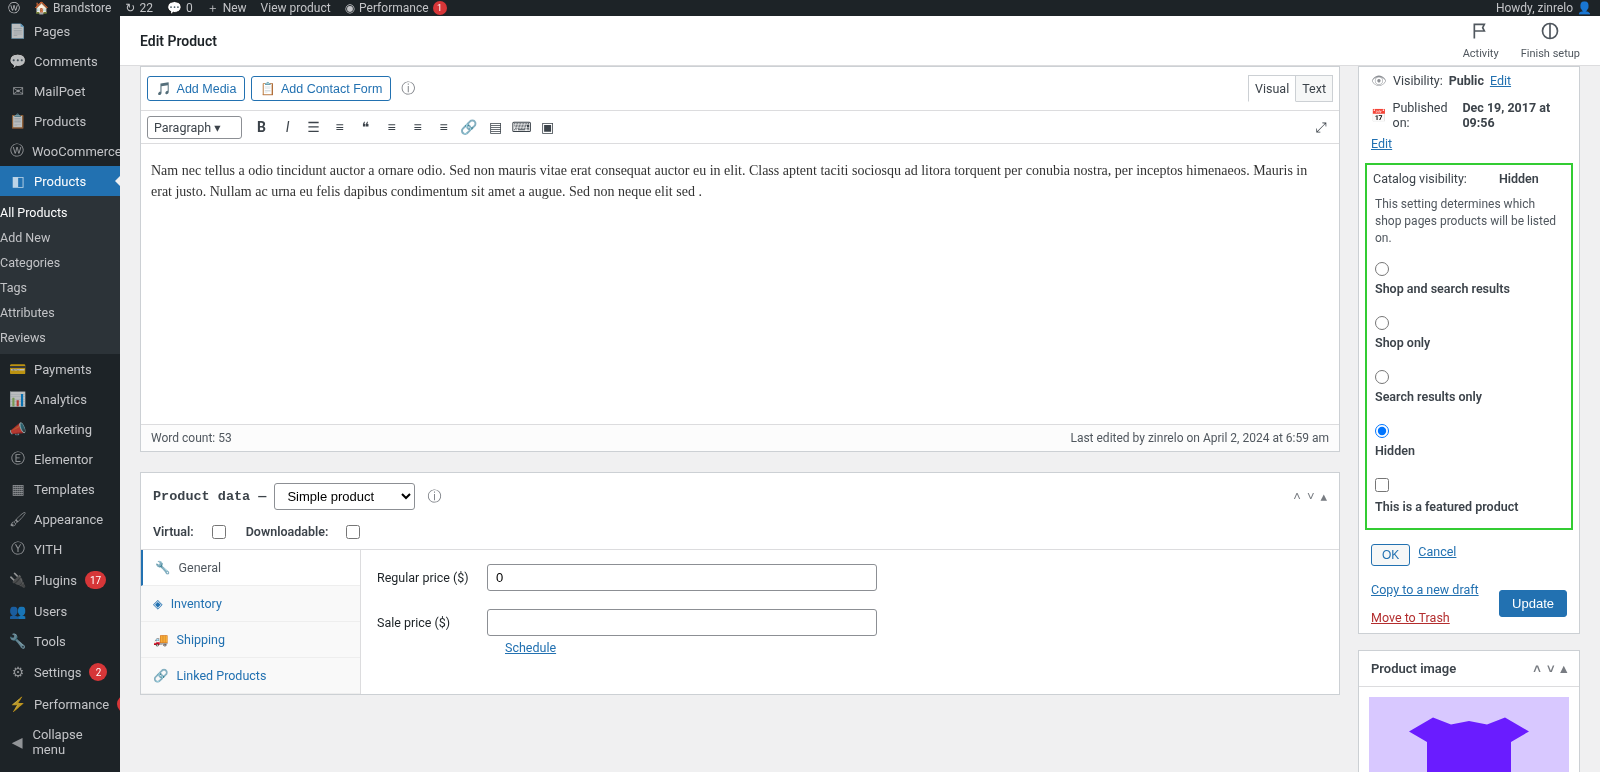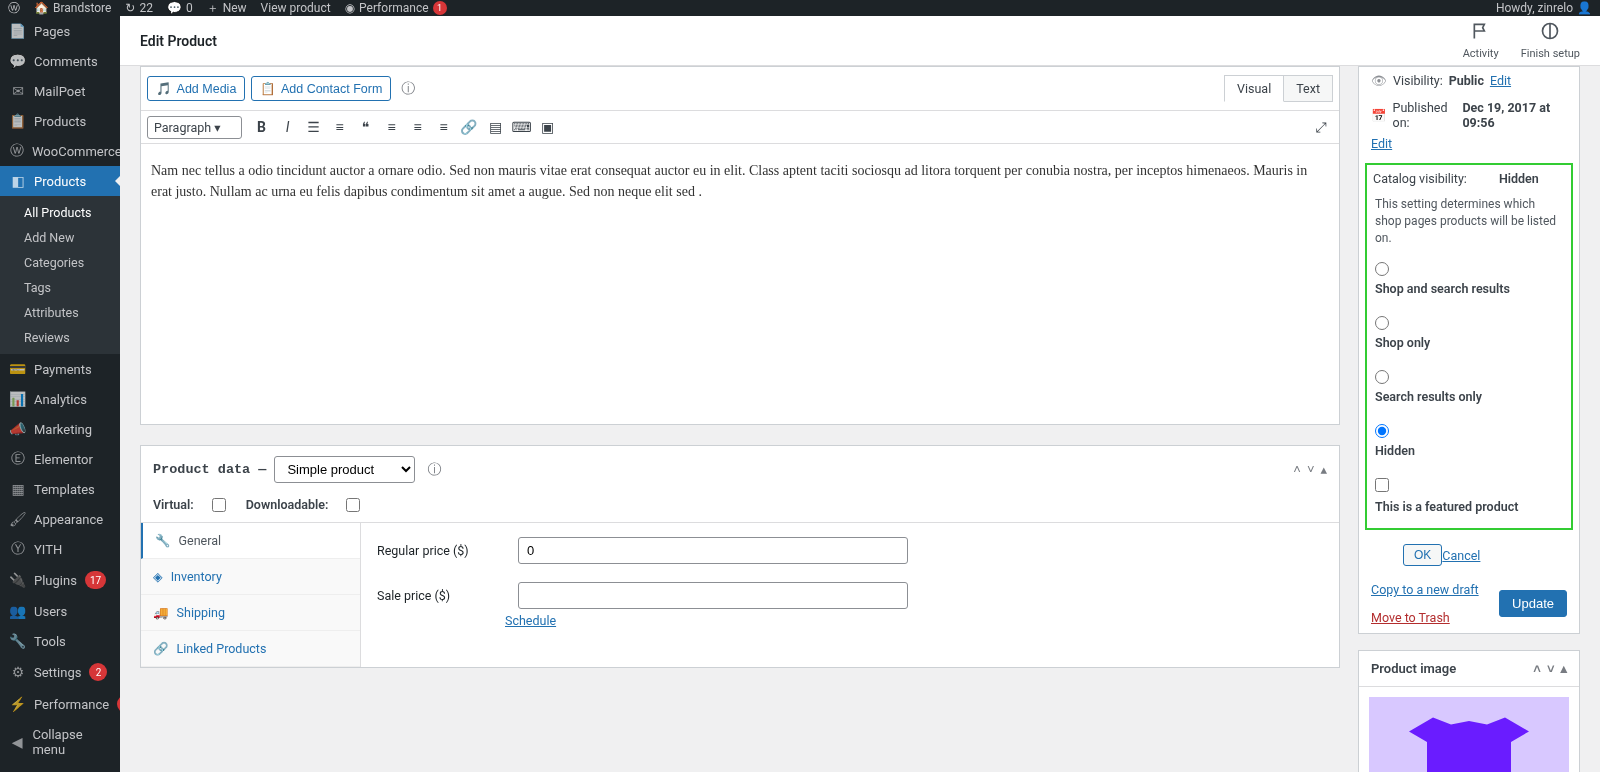--- a/index.html
+++ b/index.html
@@ -12,21 +12,21 @@
 .admin-bar span { color: #c3c4c7; display: inline-flex; align-items: center; gap: 4px; }
 .admin-bar .badge-red { background: #d63638; color: #fff; border-radius: 50%; width: 14px; height: 14px; display: inline-flex; align-items: center; justify-content: center; font-size: 9px; }
 
 
 .sidebar { position: absolute; left: 0; top: 16px; bottom: 0; width: 120px; background: #1d2327; color: #c3c4c7; font-size: 13px; overflow: hidden; }
 .sidebar-item { display: flex; align-items: center; gap: 8px; padding: 7px 10px; cursor: pointer; color: #c3c4c7; }
 .sidebar-item.current { background: #2271b1; color: #fff; position: relative; }
 .sidebar-item.current::after { content: ""; position: absolute; right: -1px; top: 50%; transform: translateY(-50%); border: 6px solid transparent; border-right-color: #f0f0f1; }
 .sidebar-item .ico { width: 16px; height: 16px; display: inline-flex; align-items: center; justify-content: center; font-size: 14px; opacity: .7; }
 .submenu { background: #2c3338; padding: 4px 0; }
-.submenu .sub-item { padding: 5px 24px; font-size: 12.5px; color: #c3c4c7; cursor: pointer; }
+.submenu .sub-item { padding: 5px 0; font-size: 12.5px; color: #c3c4c7; cursor: pointer; }
 .submenu .sub-item.highlight { color: #fff; font-weight: 400; }
 .count-badge { background: #d63638; color: #fff; border-radius: 9px; min-width: 18px; height: 18px; display: inline-flex; align-items: center; justify-content: center; font-size: 10px; padding: 0 5px; }
 
 
 .main { position: absolute; left: 120px; right: 0; top: 16px; bottom: 0; background: #f0f0f1; overflow: hidden; }
 .page-header { background: #fff; height: 50px; display: flex; align-items: center; justify-content: space-between; padding: 0 20px; border-bottom: 1px solid #dcdcde; }
 .page-title { font-weight: 600; font-size: 14px; color: #1d2327; }
 .header-actions { display: flex; gap: 22px; align-items: center; }
 .header-action { display: flex; flex-direction: column; align-items: center; font-size: 11px; color: #50575e; gap: 6px; }
 .header-action svg { width: 20px; height: 20px; }
@@ -34,21 +34,21 @@
 .content { position: absolute; top: 50px; left: 0; right: 0; bottom: 0; padding: 0 20px 20px 20px; display: flex; gap: 18px; }
 .col-main { flex: 1; min-width: 0; }
 .col-side { width: 222px; flex-shrink: 0; }
 
 
 .editor-box { background: #fff; border: 1px solid #ccd0d4; margin-top: 0; }
 .editor-toolbar-row { display: flex; align-items: center; padding: 8px 6px; gap: 6px; border-bottom: 1px solid #dcdcde; }
 .btn-outline { border: 1px solid #2271b1; background: #fff; color: #2271b1; padding: 4px 8px; font-size: 12.5px; border-radius: 3px; display: inline-flex; align-items: center; gap: 5px; cursor: pointer; }
 .help-ico { color: #787c82; font-size: 14px; margin-left: 4px; }
 .editor-tabs { margin-left: auto; display: flex; }
-.editor-tab { border: 1px solid #ccd0d4; background: #f6f7f7; padding: 5px 12px; font-size: 12.5px; cursor: pointer; }
+.editor-tab { border: 1px solid #ccd0d4; background: #f6f7f7; padding: 5px 6px; font-size: 12.5px; cursor: pointer; }
 .editor-tab.active { background: #fff; border-bottom-color: #fff; }
 .editor-tab + .editor-tab { border-left: none; }
 .editor-formatbar { display: flex; align-items: center; gap: 2px; padding: 4px 6px; border-bottom: 1px solid #dcdcde; background: #fff; }
 .format-select { border: 1px solid #8c8f94; background: #fff; padding: 3px 20px 3px 6px; font-size: 12.5px; border-radius: 3px; margin-right: 6px; position: relative; }
 .fbtn { width: 24px; height: 24px; display: inline-flex; align-items: center; justify-content: center; cursor: pointer; color: #3c434a; font-size: 14px; }
 .editor-body { padding: 16px 10px; min-height: 280px; font-family: Georgia, serif; font-size: 14px; color: #333; line-height: 1.5; }
 .editor-footer { display: flex; justify-content: space-between; padding: 6px 10px; border-top: 1px solid #dcdcde; font-size: 12px; color: #50575e; background: #fcfcfc; }
 
 
 .product-data-box { margin-top: 20px; background: #fff; border: 1px solid #ccd0d4; }
@@ -56,41 +56,41 @@
 .pd-header strong { font-size: 13.5px; font-family: Liberation Mono, monospace; }
 .pd-select { border: 1px solid #8c8f94; background: #fff; padding: 4px 24px 4px 8px; font-size: 13px; border-radius: 3px; }
 .pd-checks { width: 100%; display: flex; gap: 20px; margin-top: 6px; font-size: 12.5px; }
 .pd-checks label { display: inline-flex; align-items: center; gap: 18px; font-weight: 600; }
 .pd-toggle-ico { margin-left: auto; display: flex; gap: 6px; color: #787c82; }
 .pd-body { display: flex; }
 .pd-tabs { width: 220px; background: #f9f9f9; border-right: 1px solid #dcdcde; }
 .pd-tab { padding: 10px 12px; border-bottom: 1px solid #eee; font-size: 12.5px; color: #2271b1; cursor: pointer; display: flex; align-items: center; gap: 8px; }
 .pd-tab.active { background: #fff; color: #50575e; border-left: 2px solid #2271b1; }
 .pd-panel { flex: 1; padding: 14px 16px; }
-.pd-field { display: flex; align-items: center; gap: 31px; margin-bottom: 18px; }
+.pd-field { display: flex; align-items: center; gap: 0; margin-bottom: 18px; }
 .pd-field label { width: 110px; font-size: 12.5px; color: #1d2327; }
 .pd-field input { width: 390px; padding: 5px 8px; border: 1px solid #8c8f94; border-radius: 3px; font-size: 13px; }
 .pd-link { color: #2271b1; text-decoration: underline; font-size: 12.5px; margin-left: 128px; }
 
 
 .publish-box { background: #fff; border: 1px solid #ccd0d4; margin-bottom: 16px; font-size: 12.5px; }
 .publish-row { padding: 6px 12px; display: flex; align-items: center; gap: 6px; }
 .publish-row .ico { color: #8c8f94; width: 16px; display: inline-flex; }
 .link { color: #2271b1; text-decoration: underline; cursor: pointer; }
 .highlight-box { border: 2px solid #33cc33; margin: 6px; padding-bottom: 8px; }
 .highlight-box .cat-header { padding: 6px 8px 6px 6px; border-bottom: none; gap: 32px; }
 .cat-header { font-weight: 400; }
 .cat-header .strongv { font-weight: 600; }
 .cat-desc { padding: 4px 8px 10px 8px; color: #50575e; font-size: 12px; line-height: 1.4; }
 .radio-opt { padding: 6px 16px 14px 8px; }
 .radio-opt input { margin-bottom: 5px; }
 .radio-opt .lbl { display: block; font-weight: 600; font-size: 12.5px; }
 .featured-check { padding: 6px 8px; }
 .featured-check .lbl { display: block; font-weight: 600; font-size: 12.5px; margin-top: 4px; }
-.ok-cancel { padding: 8px 12px; display: flex; gap: 0; align-items: center; margin-left: 32px; }
+.ok-cancel { padding: 8px 12px; display: flex; gap: 8px; align-items: flex-start; }
 .btn-secondary { border: 1px solid #2271b1; background: #f6f7f7; color: #2271b1; padding: 3px 10px; border-radius: 3px; font-size: 12px; cursor: pointer; }
 .copy-trash { padding: 8px 12px; display: flex; justify-content: space-between; align-items: center; flex-wrap: wrap; gap: 4px; }
 .btn-primary { background: #2271b1; border: 1px solid #2271b1; color: #fff; padding: 5px 12px; border-radius: 3px; font-size: 13px; cursor: pointer; }
 .trash-link { color: #b32d2e; text-decoration: underline; font-size: 12.5px; cursor: pointer; }
 
 .side-box { background: #fff; border: 1px solid #ccd0d4; }
 .side-box-header { padding: 10px 12px; display: flex; align-items: center; justify-content: space-between; font-weight: 600; font-size: 13px; border-bottom: 1px solid #dcdcde; }
 .side-box-body { padding: 10px; }
 .product-image-preview { width: 100%; height: 90px; background: linear-gradient(135deg, #d8c8ff 0%, #d8c8ff 50%); display: flex; align-items: flex-end; justify-content: center; overflow: hidden; }
 .tshirt { width: 120px; height: 70px; background: #6a1cff; clip-path: polygon(20% 0, 35% 10%, 50% 5%, 65% 10%, 80% 0, 100% 20%, 85% 35%, 85% 100%, 15% 100%, 15% 35%, 0 20%); }
@@ -259,20 +259,24 @@
             <span class="fbtn">≡</span>
             <span class="fbtn">≡</span>
             <span class="fbtn">≡</span>
             <span class="fbtn">🔗</span>
             <span class="fbtn">▤</span>
             <span class="fbtn">⌨</span>
             <span class="fbtn">▣</span>
             <span class="fbtn" style="margin-left:auto">⤢</span>
           </div>
           <div class="editor-body">Nam nec tellus a odio tincidunt auctor a ornare odio. Sed non mauris vitae erat consequat auctor eu in elit. Class aptent taciti sociosqu ad litora torquent per conubia nostra, per inceptos himenaeos. Mauris in erat justo. Nullam ac urna eu felis dapibus condimentum sit amet a augue. Sed non neque elit sed .</div>
+          <div class="editor-footer">
+            <span>Word count: 53</span>
+            <span>Last edited by zinrelo on April 2, 2024 at 6:59 am</span>
+          </div>
         </div>
 
         <div class="product-data-box">
           <div class="pd-header">
             <strong>Product data —</strong>
             <select class="pd-select"><option>Simple product</option></select>
             <span class="help-ico">ⓘ</span>
             <div class="pd-toggle-ico">
               <span>˄</span>
               <span>˅</span>

